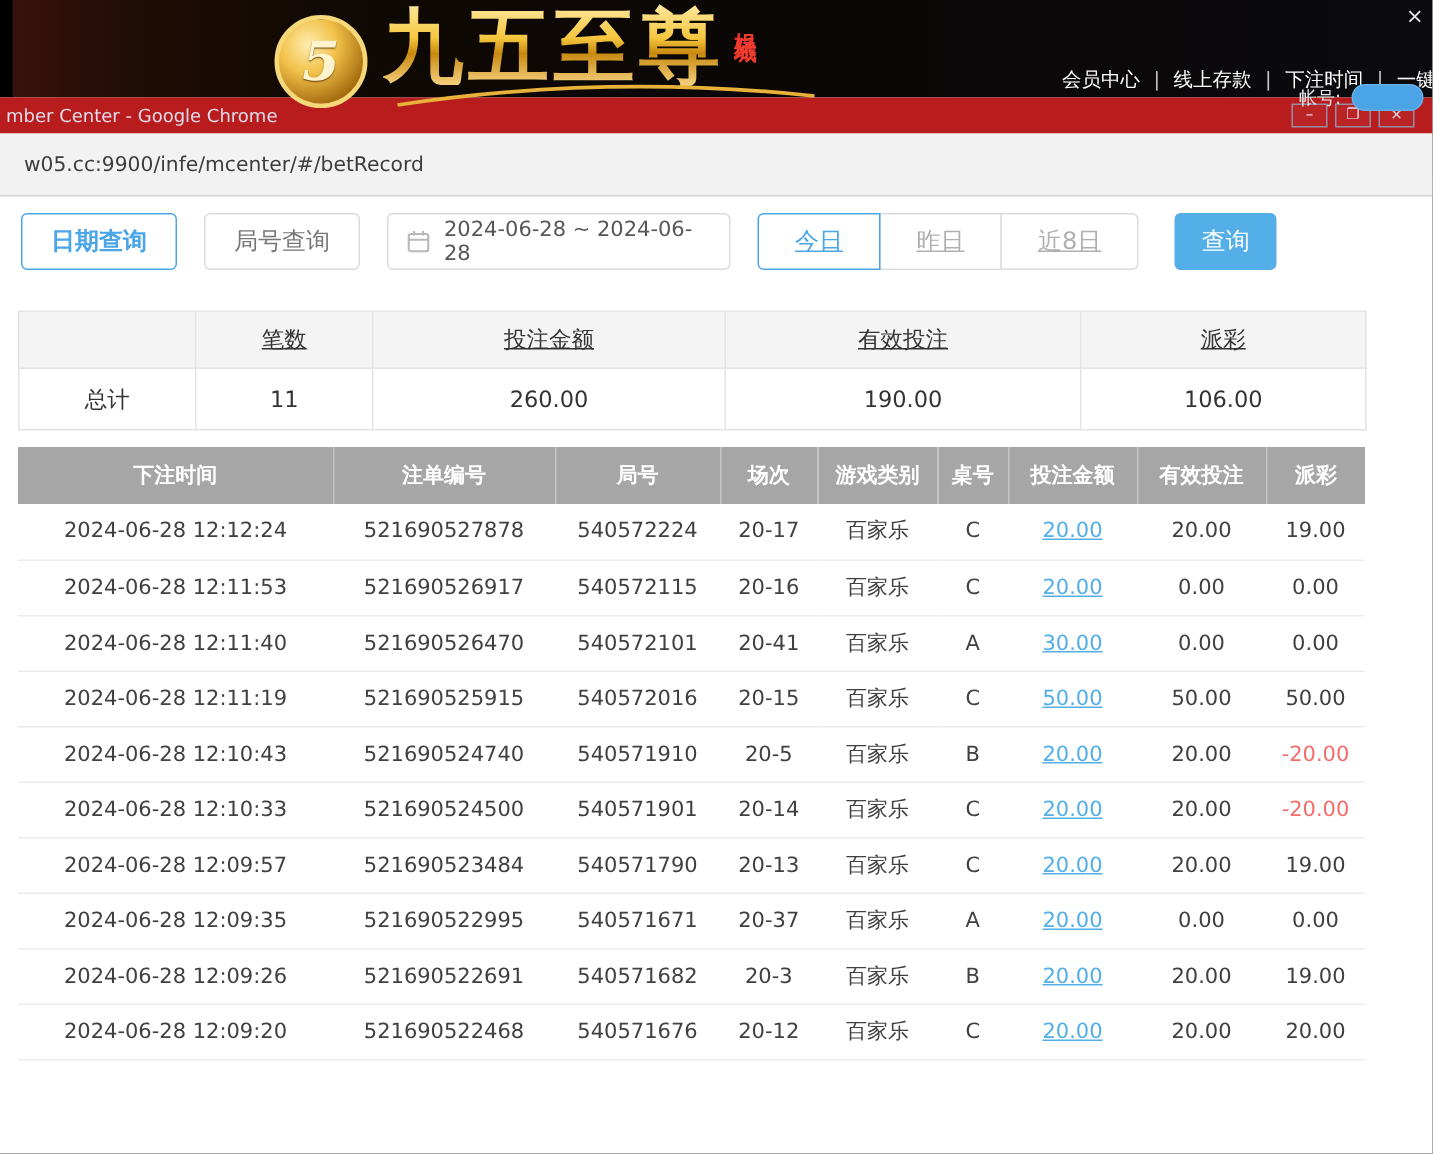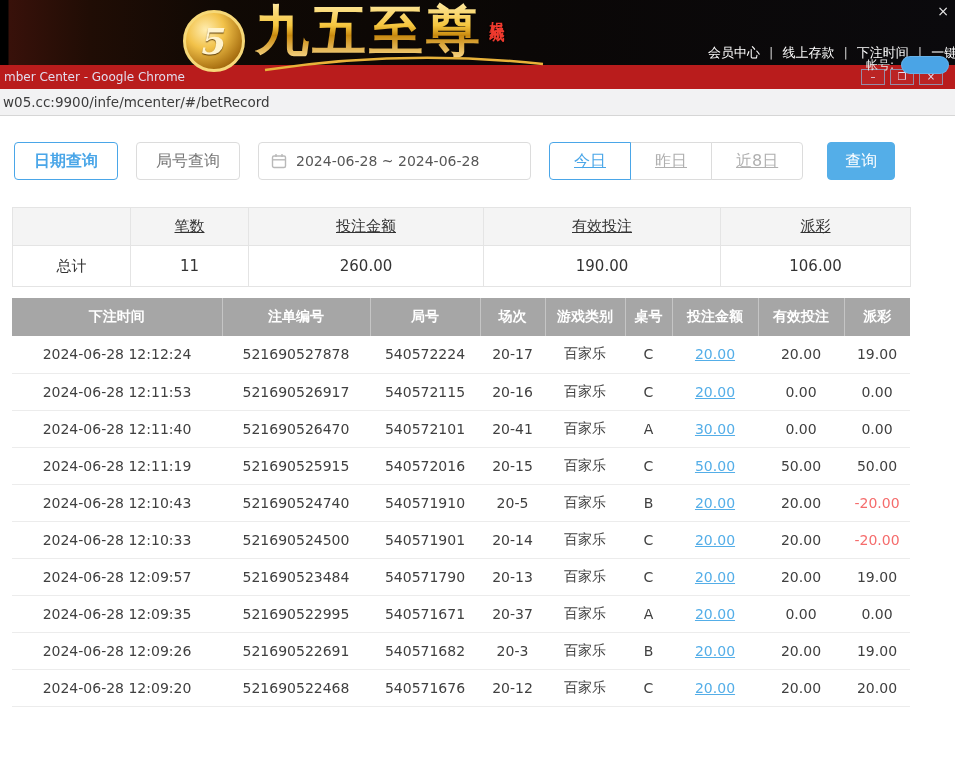--- a/index.html
+++ b/index.html
@@ -76,23 +76,23 @@
   .win-controls { display:flex; align-items:center; }
   .win-btn {
     width:24px; height:16px; margin-left:5px;
     border:1px solid #958ca6; color:#e6e0f2; font-size:10px; line-height:14px;
     display:flex; align-items:center; justify-content:center; cursor:pointer;
     background:rgba(255,255,255,.04);
   }
 
   
   .urlbar {
-    position:absolute; top:89px; left:0; width:955px; height:27px; z-index:2;
+    position:absolute; top:89px; left:0; width:955px; height:42px; z-index:2;
     background:#f2f2f3; border-bottom:1px solid #d6d6d6;
-    display:flex; align-items:center; padding-left:3px;
+    display:flex; align-items:center; padding-left:16px;
     font-size:13.5px; color:#3c3c3c;
   }
 
   
   .content { position:absolute; top:116px; left:0; width:955px; bottom:0; background:#fff; }
 
   .filter-row {
     display:flex; align-items:center; gap:18px;
     padding:26px 0 0 14px;
   }
@@ -104,21 +104,21 @@
   }
   .btn.outline-blue { color:#4aa6e8; border-color:#4aa6e8; font-weight:bold; }
   .btn.primary { background:#54aee8; border-color:#54aee8; color:#fff; margin-left:6px; padding:0 17px; }
   .btn-group { display:inline-flex; }
   .btn-group .btn { border-radius:0; margin-left:-1px; color:#b0b0b0; padding:0 24px;text-decoration:underline; }
   .btn-group .btn:first-child { border-radius:4px 0 0 4px; margin-left:0; }
   .btn-group .btn:last-child { border-radius:0 4px 4px 0; }
   .btn-group .btn.active-blue { color:#4aa6e8; border-color:#4aa6e8; position:relative; z-index:1; }
   .date-input {
     display:flex; align-items:center; gap:9px;
-    height:38px; width:273px; padding:0 12px;
+    height:38px; width:229px; padding:0 12px;
     border:1px solid #dcdcdc; border-radius:4px; background:#fff;
     color:#575757; font-size:14px; cursor:pointer;
   }
   .cal-icon { display:flex; flex:none; }
 
   
   table { border-collapse:collapse; }
   .summary-table { width:898px; margin:27px 0 0 12px; font-size:15px; color:#333; table-layout:fixed; }
   .summary-table th, .summary-table td {
     border:1px solid #e4e4e4; height:38px; text-align:center; font-weight:400;

